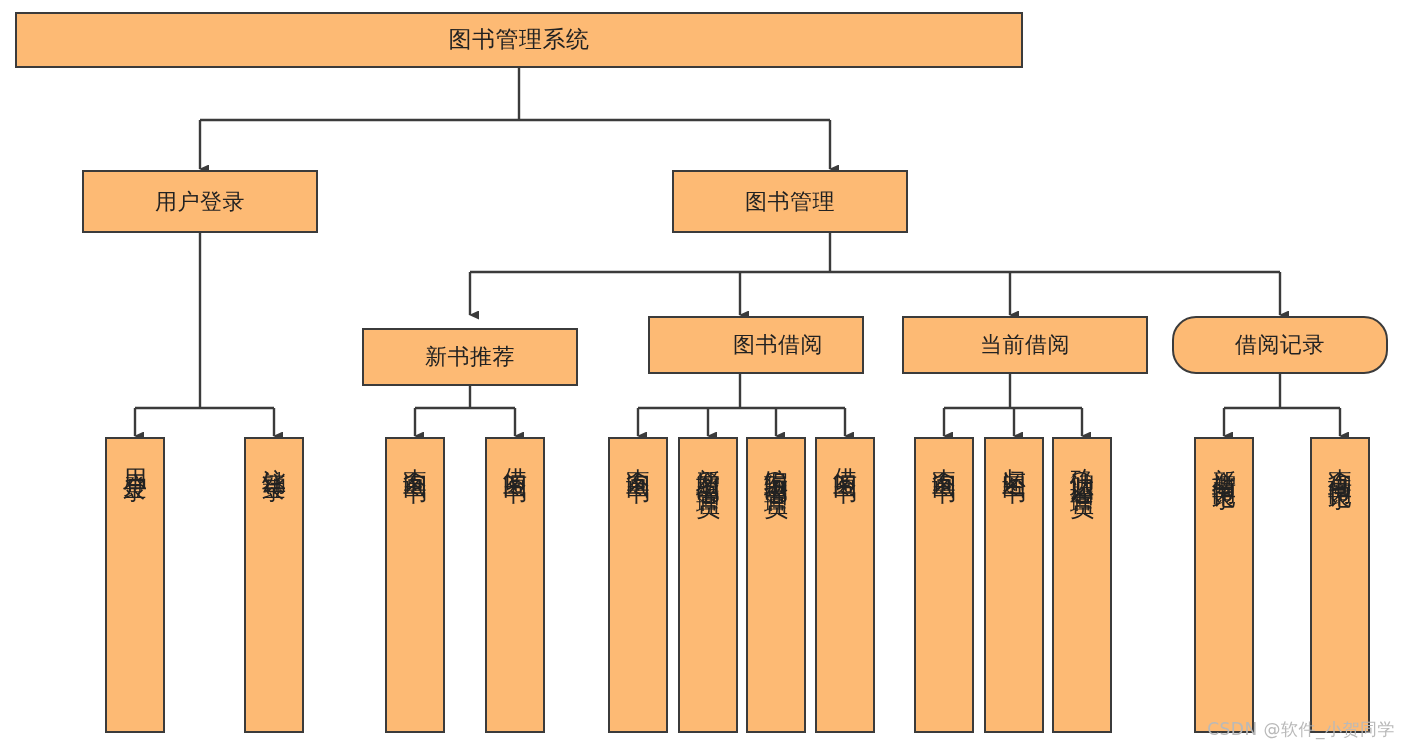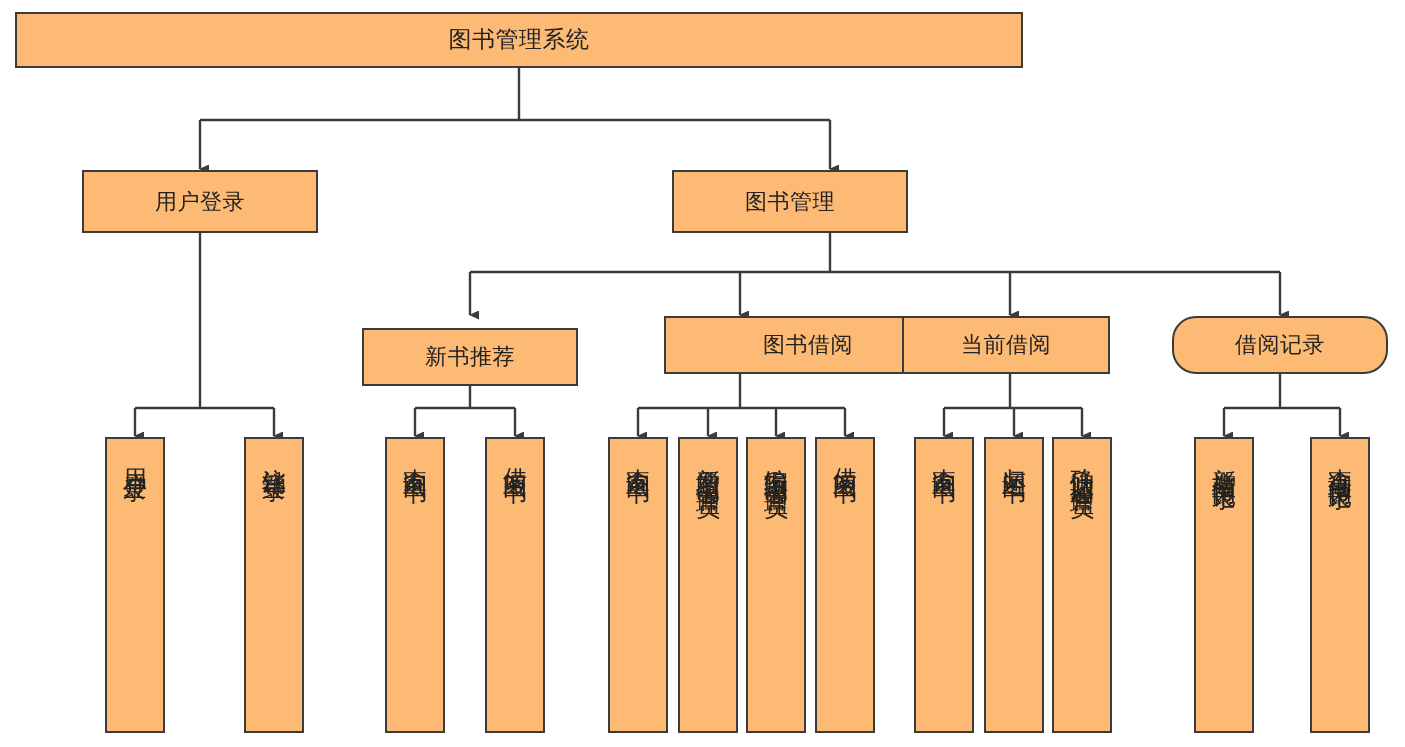--- a/index.html
+++ b/index.html
@@ -123,24 +123,24 @@
       </div>
       <div class="node-box horizontal" style="left: 82px; top: 170px; width: 236px; height: 63px;">
         <div class="node-label">用户登录</div>
       </div>
       <div class="node-box horizontal" style="left: 672px; top: 170px; width: 236px; height: 63px;">
         <div class="node-label">图书管理</div>
       </div>
       <div class="node-box horizontal" style="left: 362px; top: 328px; width: 216px; height: 58px;">
         <div class="node-label">新书推荐</div>
       </div>
-      <div class="node-box horizontal" style="left: 664px; top: 316px; width: 244px; height: 58px; padding-left: 44px;">
+      <div class="node-box horizontal" style="left: 648px; top: 316px; width: 216px; height: 58px; padding-left: 44px;">
         <div class="node-label">图书借阅</div>
       </div>
-      <div class="node-box horizontal" style="left: 902px; top: 316px; width: 208px; height: 58px;">
+      <div class="node-box horizontal" style="left: 902px; top: 316px; width: 246px; height: 58px;">
         <div class="node-label">当前借阅</div>
       </div>
       <div class="node-box horizontal" style="left: 1172px; top: 316px; width: 216px; height: 58px; border-radius: 24px;">
         <div class="node-label">借阅记录</div>
       </div>
       <div class="node-box vertical" style="left: 105px; top: 437px; width: 60px; height: 296px;">
         <div class="node-label">用户登录</div>
       </div>
       <div class="node-box vertical" style="left: 244px; top: 437px; width: 60px; height: 296px;">
         <div class="node-label">注销登录</div>
@@ -173,13 +173,14 @@
         <div class="node-label">确认归还（管理员）</div>
       </div>
       <div class="node-box vertical" style="left: 1194px; top: 437px; width: 60px; height: 296px;">
         <div class="node-label">新增借阅记录</div>
       </div>
       <div class="node-box vertical" style="left: 1310px; top: 437px; width: 60px; height: 296px;">
         <div class="node-label">查询借阅记录</div>
       </div>
     </div>
 
+  <div class="watermark">CSDN @软件_小贺同学</div>
 </div>
 
 </body></html>

